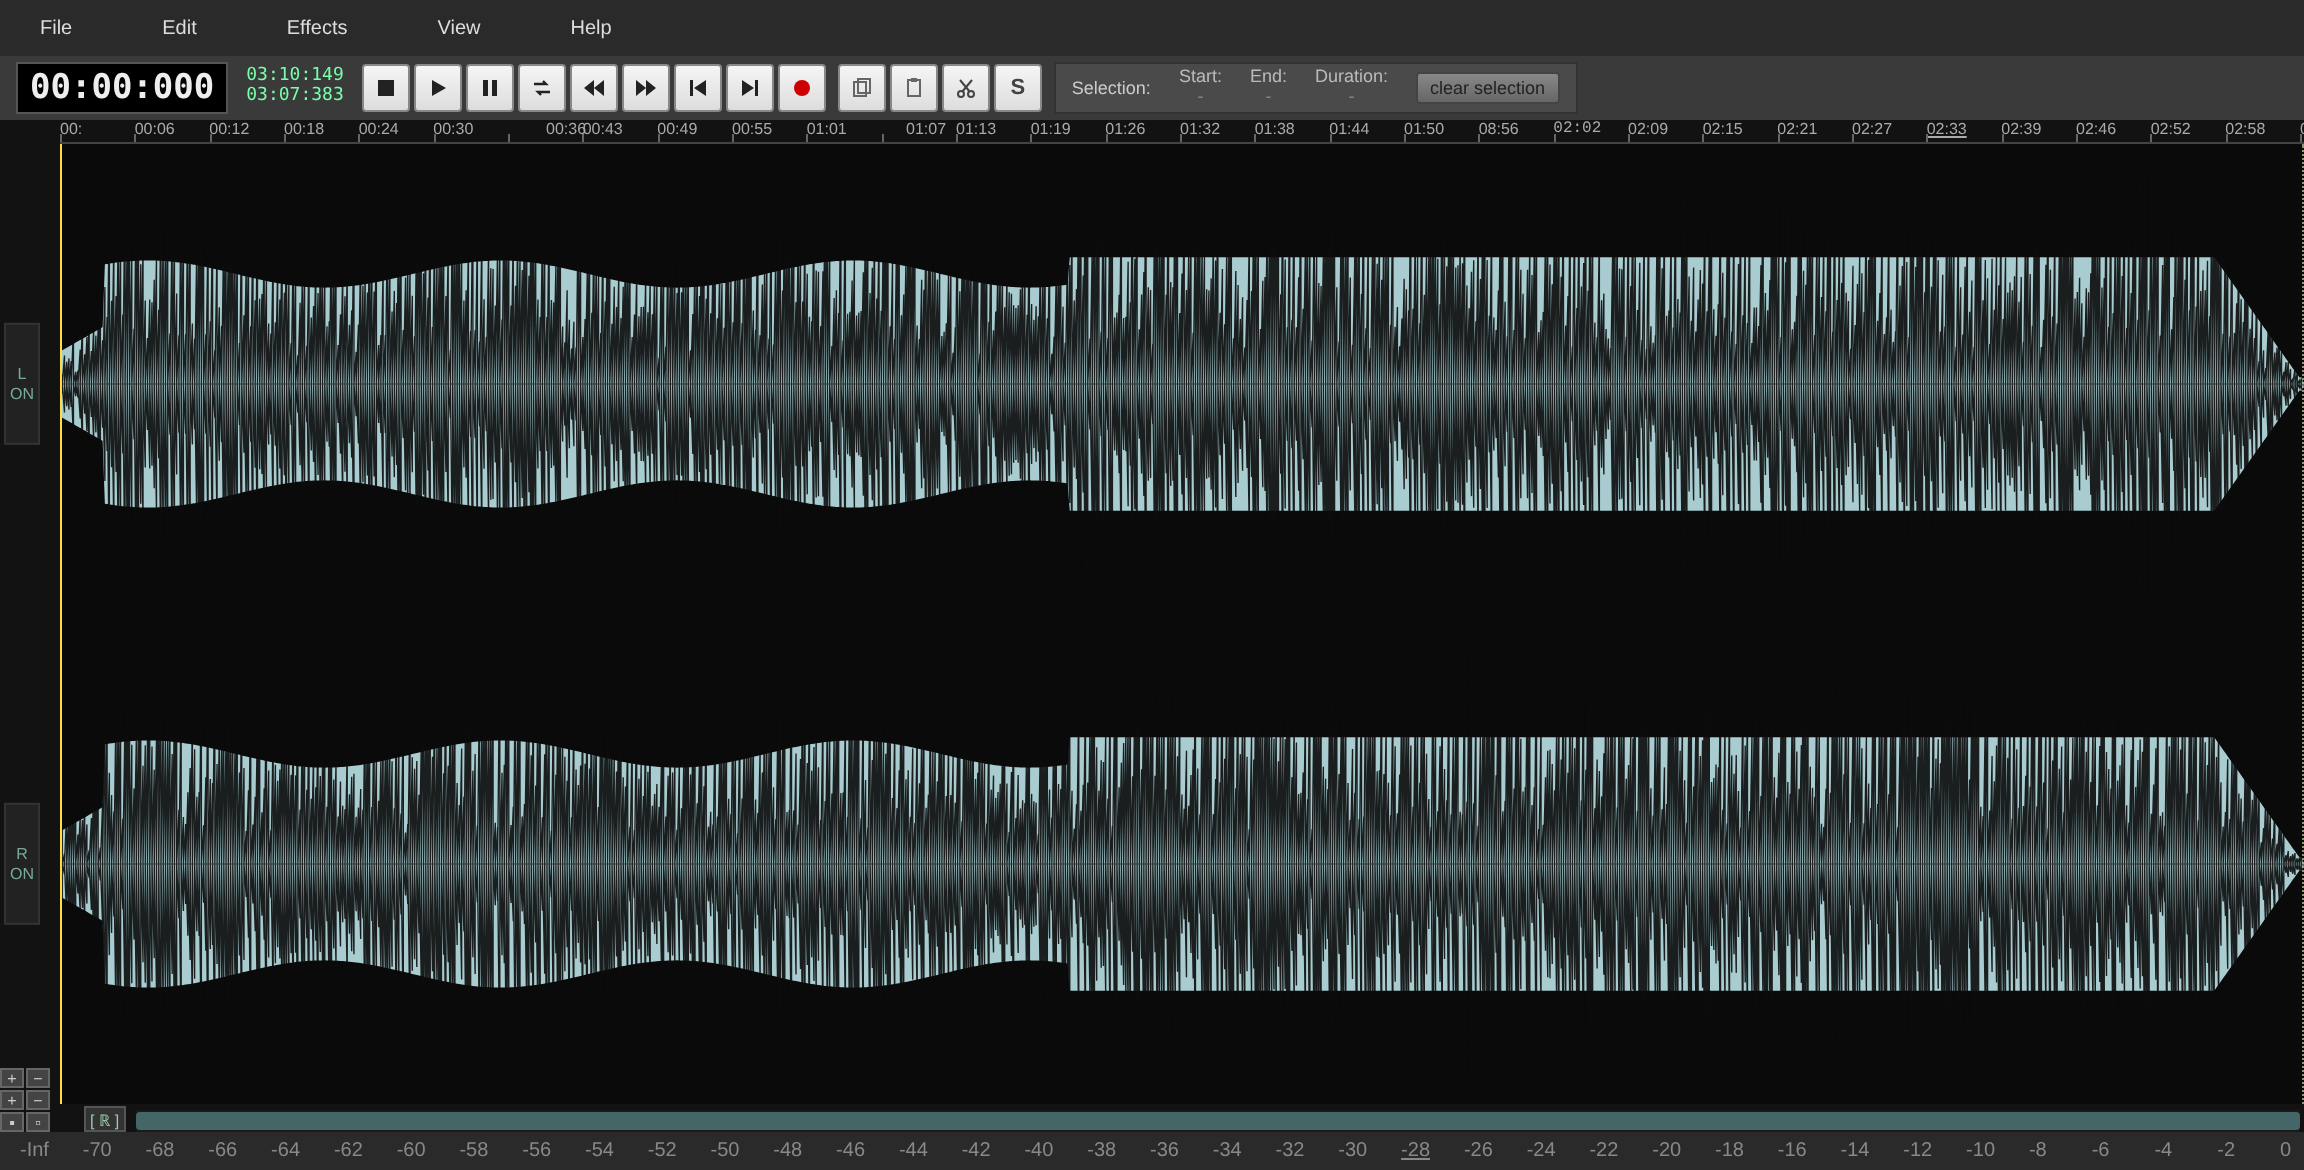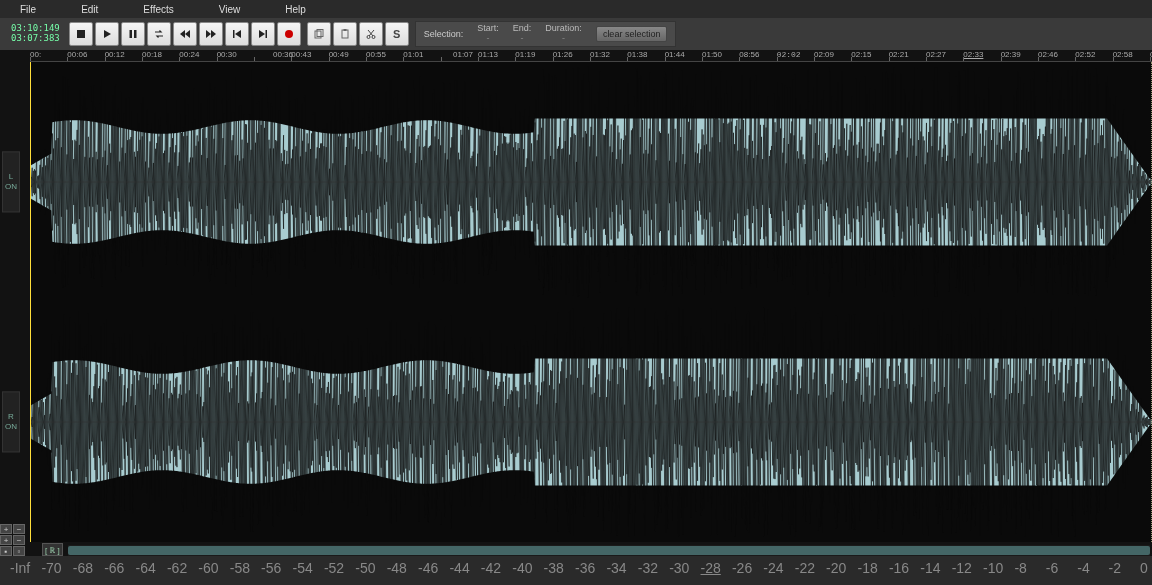--- a/index.html
+++ b/index.html
@@ -9,21 +9,21 @@
   color: #ccc;
   font-size: 11px;
   width: 1152px;
   height: 585px;
   overflow: hidden;
   position: relative;
 }
 
 
 .menubar {
-  height: 18px;
+  height: 28px;
   background: #2a2a2a;
   display: flex;
   padding-left: 20px;
   gap: 45px;
   align-items: center;
 }
 .menubar .menu-item { font-size: 10px; color: #ddd; cursor: pointer; }
 
 
 .toolbar {
@@ -179,41 +179,42 @@
   font-size:8px;
   padding:0 2px;
   color:#9ca;
 }
 
 
 .db-ruler {
   height: 12px;
   position: relative;
   margin-left: 10px;
-  font-size: 14px;
+  font-size: 10px;
   color: #888;
   margin-top: 4px;
 }
 .db-ruler span { position:absolute; top:0; }
 
 .playhead { position:absolute; left:0; top:0; bottom:0; width:1px; background:#ffde3a; z-index:5;}
 .edge-dotted { position:absolute; top:0; bottom:0; width:0; border-left:1px dotted #cc9; opacity:.7;}
 </style>
 </head>
 <body>
 
 <div class="menubar">
   <span class="menu-item">File</span>
   <span class="menu-item">Edit</span>
   <span class="menu-item">Effects</span>
   <span class="menu-item">View</span>
   <span class="menu-item">Help</span>
 </div>
 
 <div class="toolbar">
+  <div class="time-display">00:00:000</div>
   <div class="time-small">
     <span>03:10:149</span>
     <span>03:07:383</span>
   </div>
   <div class="btn-group">
     <div class="tb-btn">
         <svg viewBox="0 0 12 12">
           <rect x="2" y="2" width="8" height="8" fill="#222"></rect>
         </svg>
       </div>

